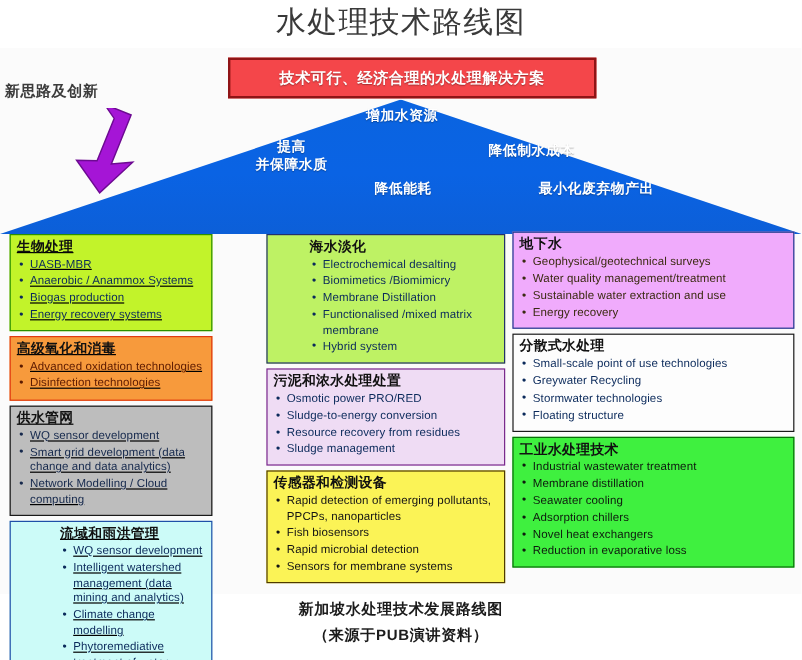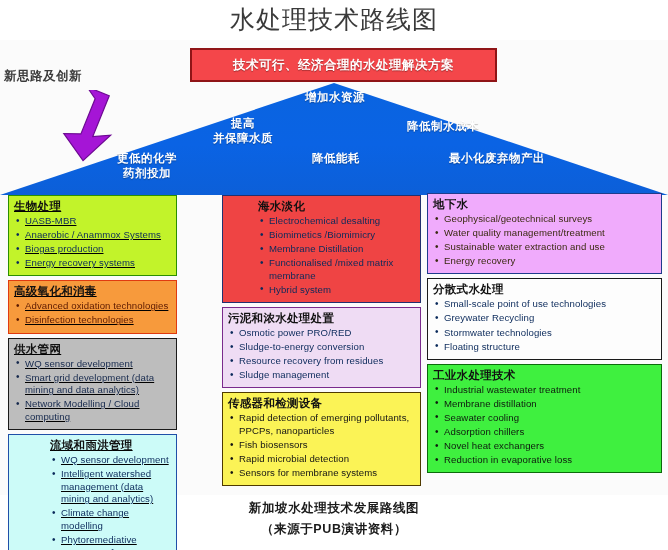--- a/index.html
+++ b/index.html
@@ -111,21 +111,21 @@
   }
 
   
   .c-green   {background:#c2f32a;border-color:#2b8f00;}
   .c-green   .hd{color:#101010;}
   .c-orange  {background:#f79a3c;border-color:#e03a10;}
   .c-orange  li,.c-orange li:before{color:#5c1a00;}
   .c-grey    {background:#bdbdbd;border-color:#1a1a1a;}
   .c-grey    li,.c-grey li:before{color:#16294d;}
   .c-cyan    {background:#ccfbf8;border-color:#1f4fa8;padding-left:40px;}
-  .c-blue    {background:#ef4444;border-color:#23306e;padding-left:34px;}
+  .c-blue    {background:#bef264;border-color:#23306e;padding-left:34px;}
   .c-lav     {background:#efdcf4;border-color:#7a2a8c;}
   .c-yellow  {background:#fbf356;border-color:#4f3a00;}
   .c-yellow  li,.c-yellow li:before{color:#141414;}
   .c-peach   {background:#f0abfc;border-color:#1f3b8c;}
   .c-peach   li,.c-peach li:before{color:#3a2a10;}
   .c-white   {background:#fdfdfd;border-color:#1a1a1a;}
   .c-brgreen {background:#3ff03f;border-color:#0b6b0b;}
   .c-brgreen li,.c-brgreen li:before{color:#0e1a0e;}
 
   
@@ -146,22 +146,20 @@
   <div class="canvas"></div>
 
   <div class="goalbox">技术可行、经济合理的水处理解决方案</div>
 
   <div class="pyramid">
     <div class="tri"></div>
     <div class="pyr-label pl-1">增加水资源</div>
     <div class="pyr-label pl-2">提高
 并保障水质</div>
     <div class="pyr-label pl-3">降低制水成本</div>
-    <div class="pyr-label pl-4">更低的化学
-药剂投加</div>
     <div class="pyr-label pl-5">降低能耗</div>
     <div class="pyr-label pl-6">最小化废弃物产出</div>
   </div>
 
   <div class="anno">新思路及创新</div>
   <svg class="arrow" viewBox="0 0 72 78">
     <polygon points="10,4 34,4 34,48 50,40 34,74 6,56 22,50 22,12" fill="#a515d6" stroke="#6d0a92" stroke-width="1.2" transform="rotate(22 36 39)"></polygon>
   </svg>
 
   <div class="col colL">
@@ -178,21 +176,21 @@
       <div class="hd">高级氧化和消毒</div>
       <ul>
         <li>Advanced oxidation  technologies</li>
         <li>Disinfection technologies</li>
       </ul>
     </div>
     <div class="card c-grey">
       <div class="hd">供水管网</div>
       <ul>
         <li>WQ sensor development</li>
-        <li>Smart  grid  development  (data mining and data analytics)</li>
+        <li>Smart  grid  development  (data change and data analytics)</li>
         <li>Network  Modelling / Cloud computing</li>
       </ul>
     </div>
     <div class="card c-cyan">
       <div class="hd">流域和雨洪管理</div>
       <ul>
         <li>WQ sensor development</li>
         <li>Intelligent watershed management (data mining and analytics)</li>
         <li>Climate change modelling</li>
         <li>Phytoremediative  treatment of water</li>

